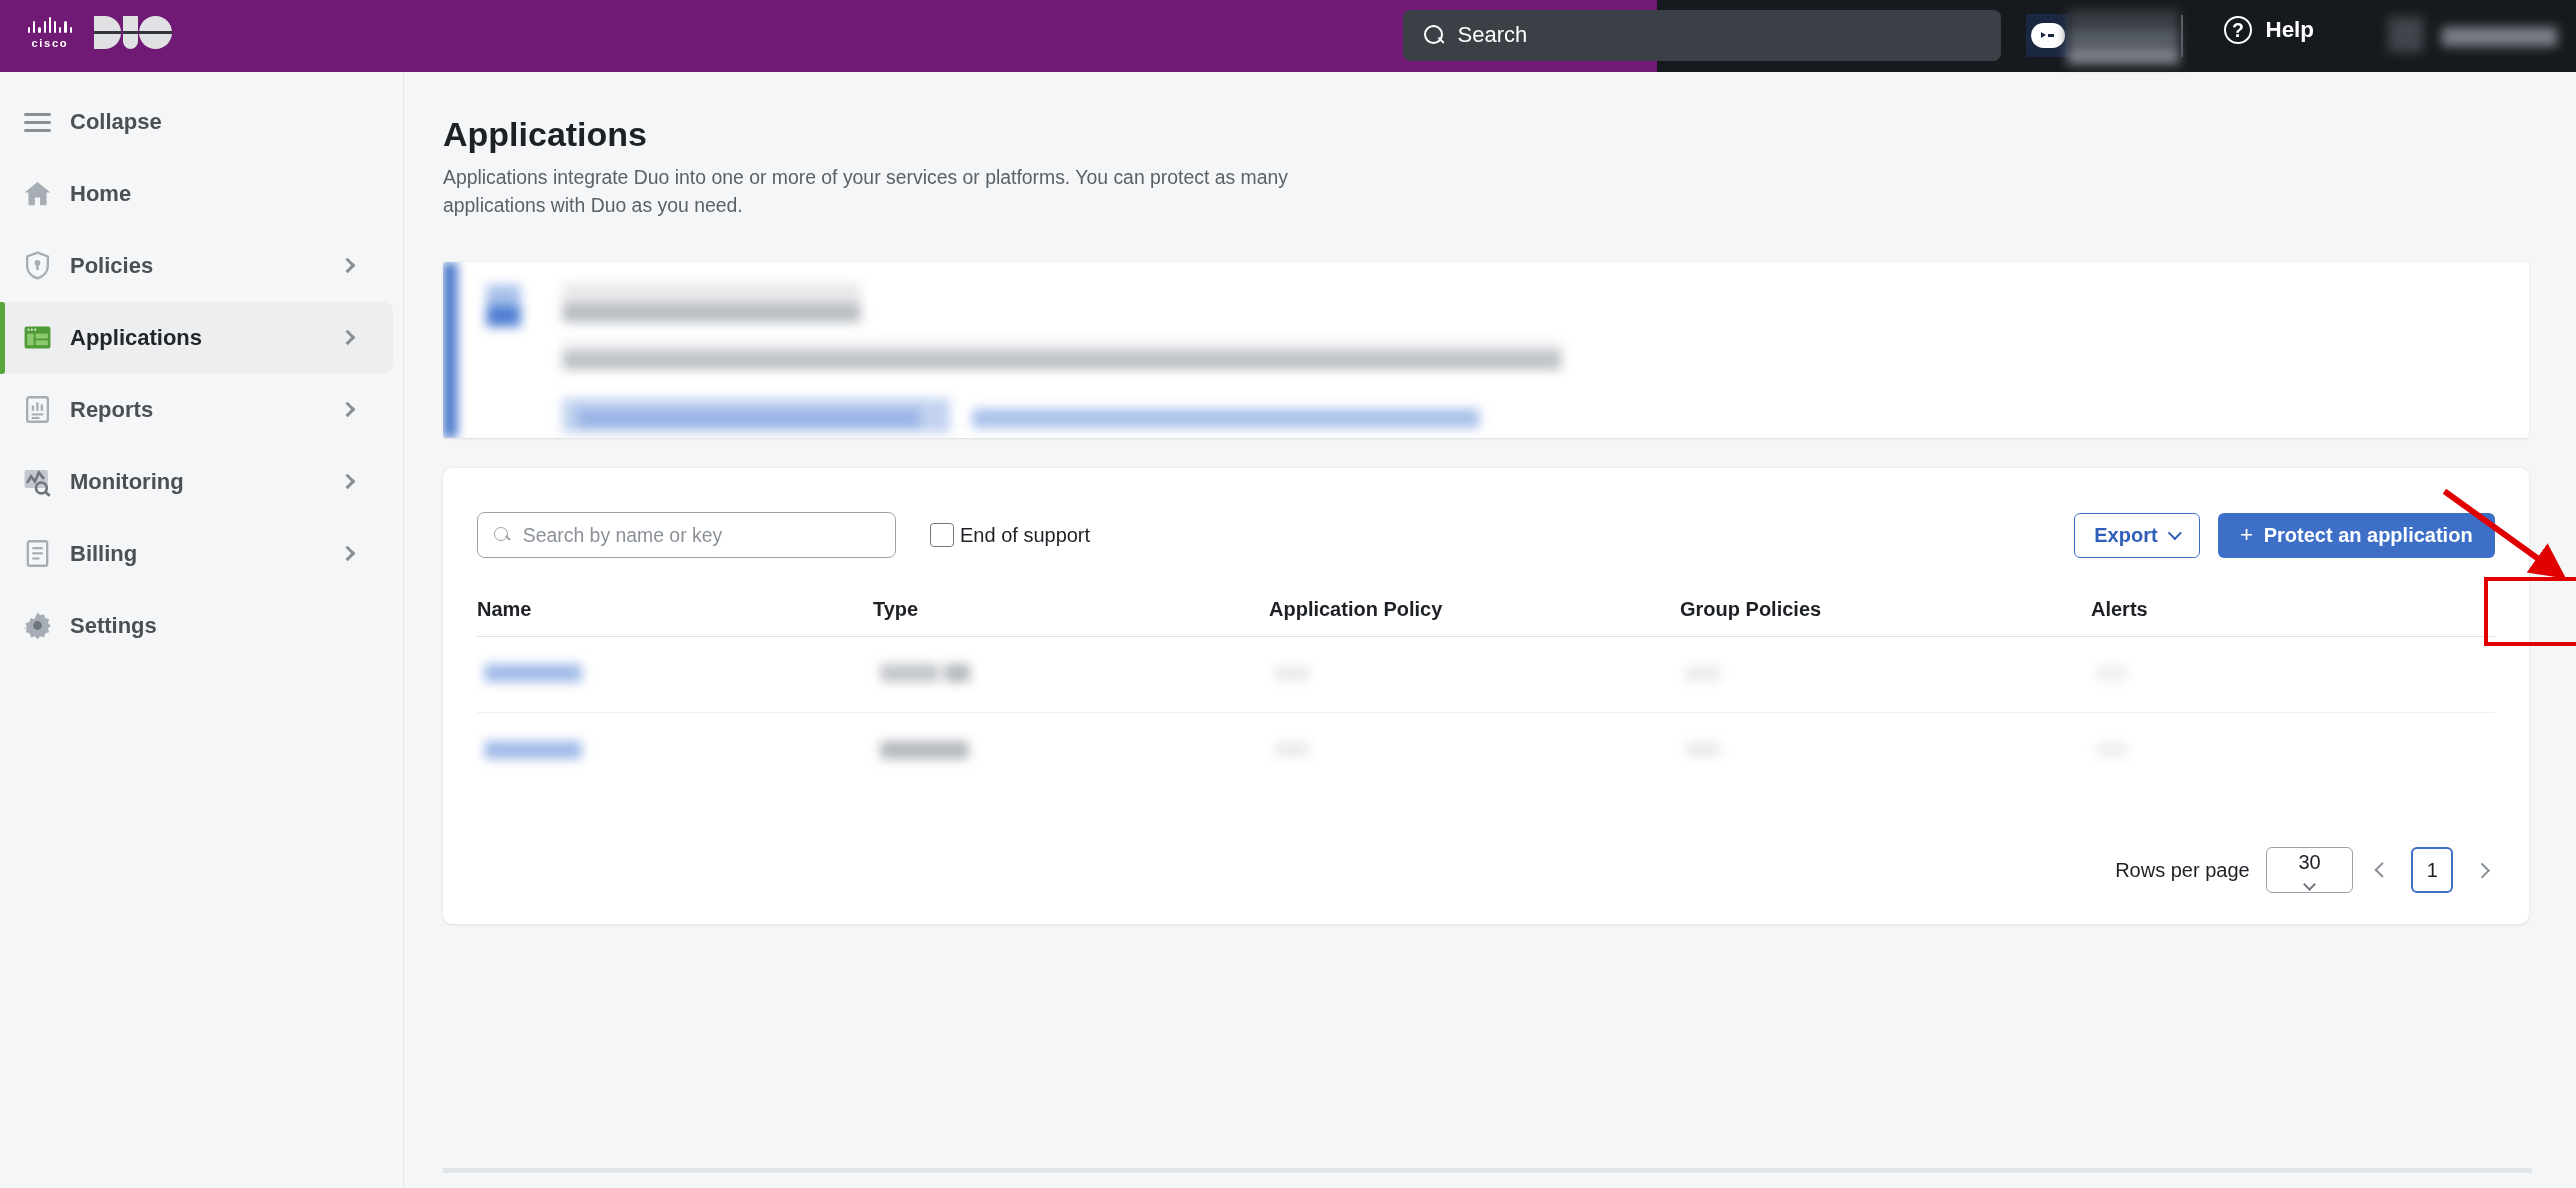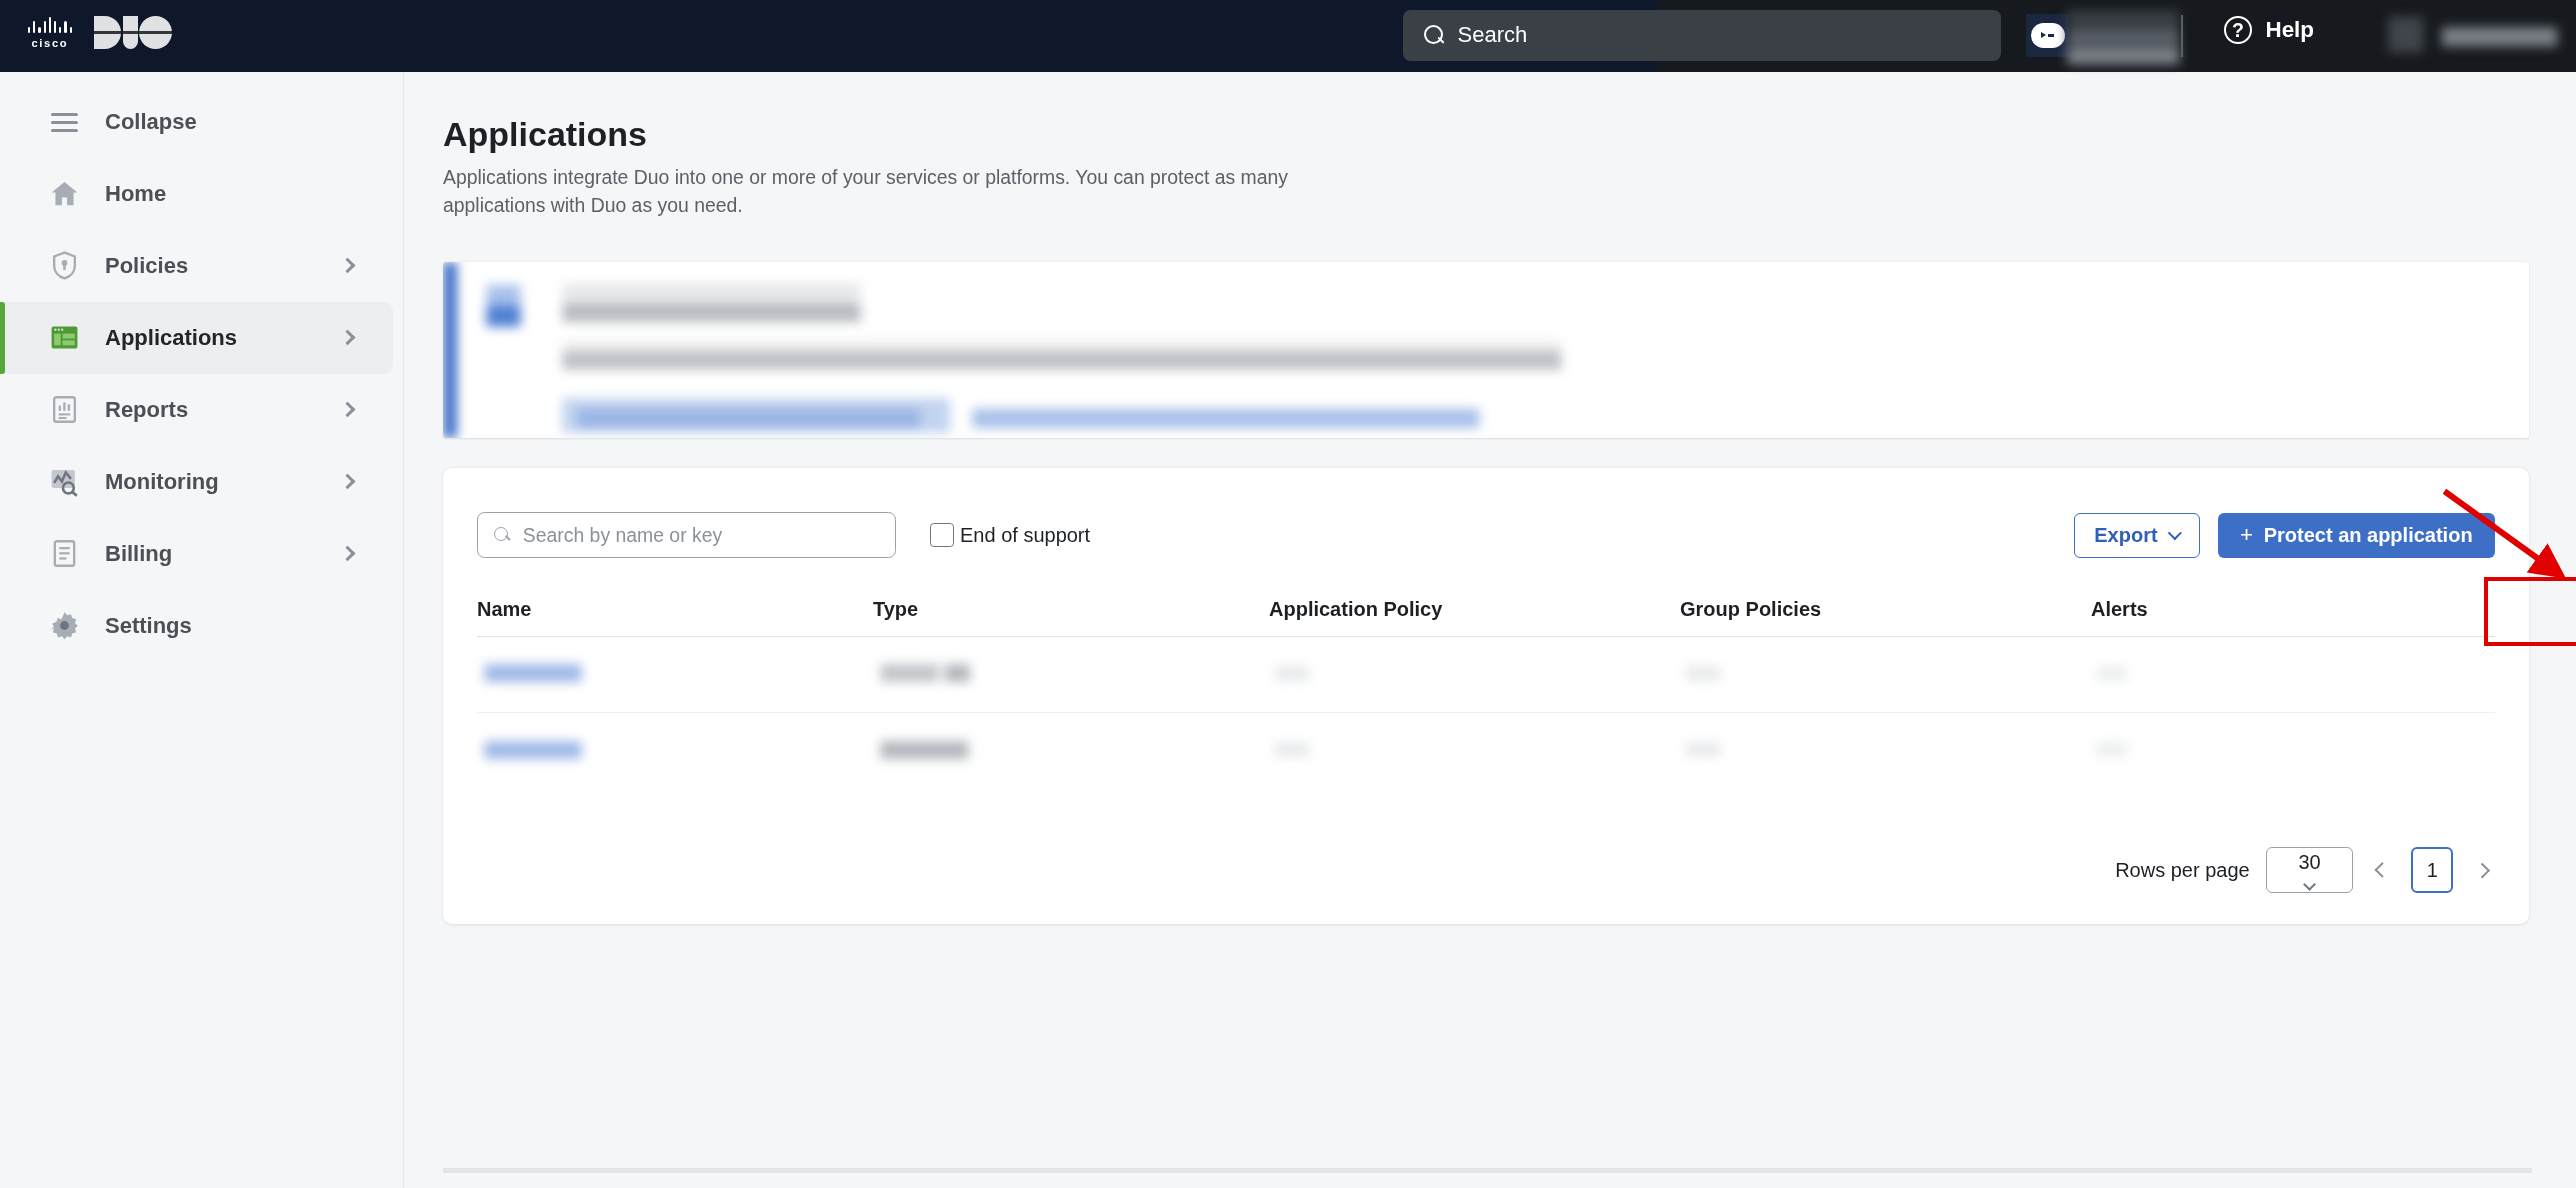--- a/index.html
+++ b/index.html
@@ -7,21 +7,21 @@
     width: 2576px; height: 1189px;
     background: #f5f6f7;
     font-family: "Liberation Sans", sans-serif;
     overflow: hidden;
   }
 
   
   .topbar {
     position: absolute; top: 0; left: 0;
     width: 2576px; height: 72px;
-    background: #0f172a;
+    background: #701a75;
     display: flex; align-items: center;
   }
   .topbar-dark-right {
     position: absolute; top: 0; right: 0; height: 72px; width: 919px;
     background: #16191d;
   }
   .logo-wrap {
     position: absolute; left: 28px; top: 16.4px;
     display: flex; align-items: center; gap: 22.4px; z-index: 5;
   }
@@ -104,21 +104,21 @@
   
   .sidebar {
     position: absolute; left: 0; top: 72px;
     width: 404px; height: 1117px;
     background: #f5f6f7;
     border-right: 1.5px solid #e6e8ea;
   }
   .nav-item {
     position: relative;
     height: 72px; display: flex; align-items: center;
-    padding-left: 49px; gap: 25px; cursor: pointer;
+    padding-left: 22px; gap: 17px; cursor: pointer;
     margin: 0 10.5px 0 0; border-radius: 0 9px 9px 0;
   }
   .nav-item .label {
     font-size: 22px; color: #4a5056; font-weight: bold; flex: 1;
   }
   .nav-item.active { background: #eceef0; }
   .nav-item.active .label { color: #22262a; }
   .nav-item.active::before {
     content:""; position:absolute; left:0; top:0; bottom:0; width:5.2px;
     background:#57a73d; border-radius: 0 3px 3px 0;

